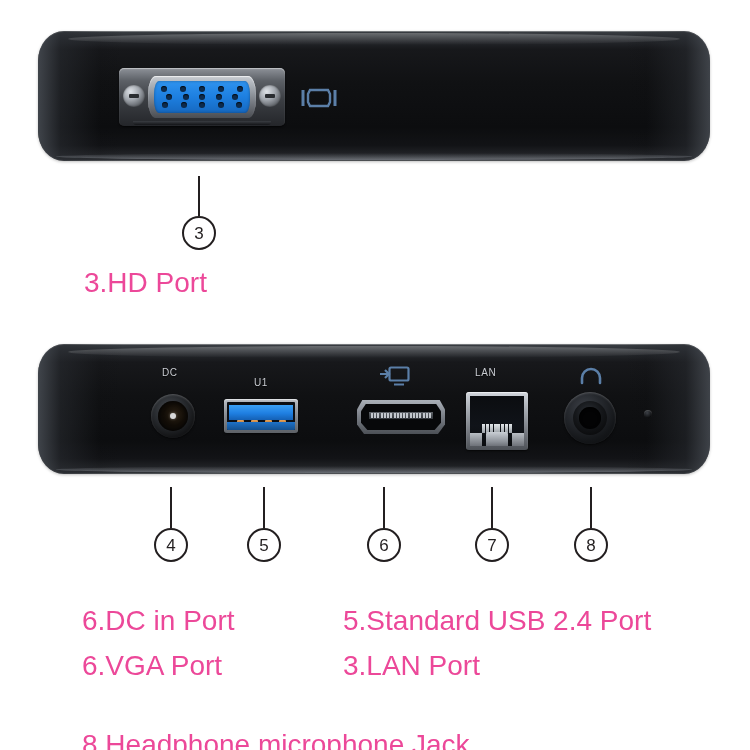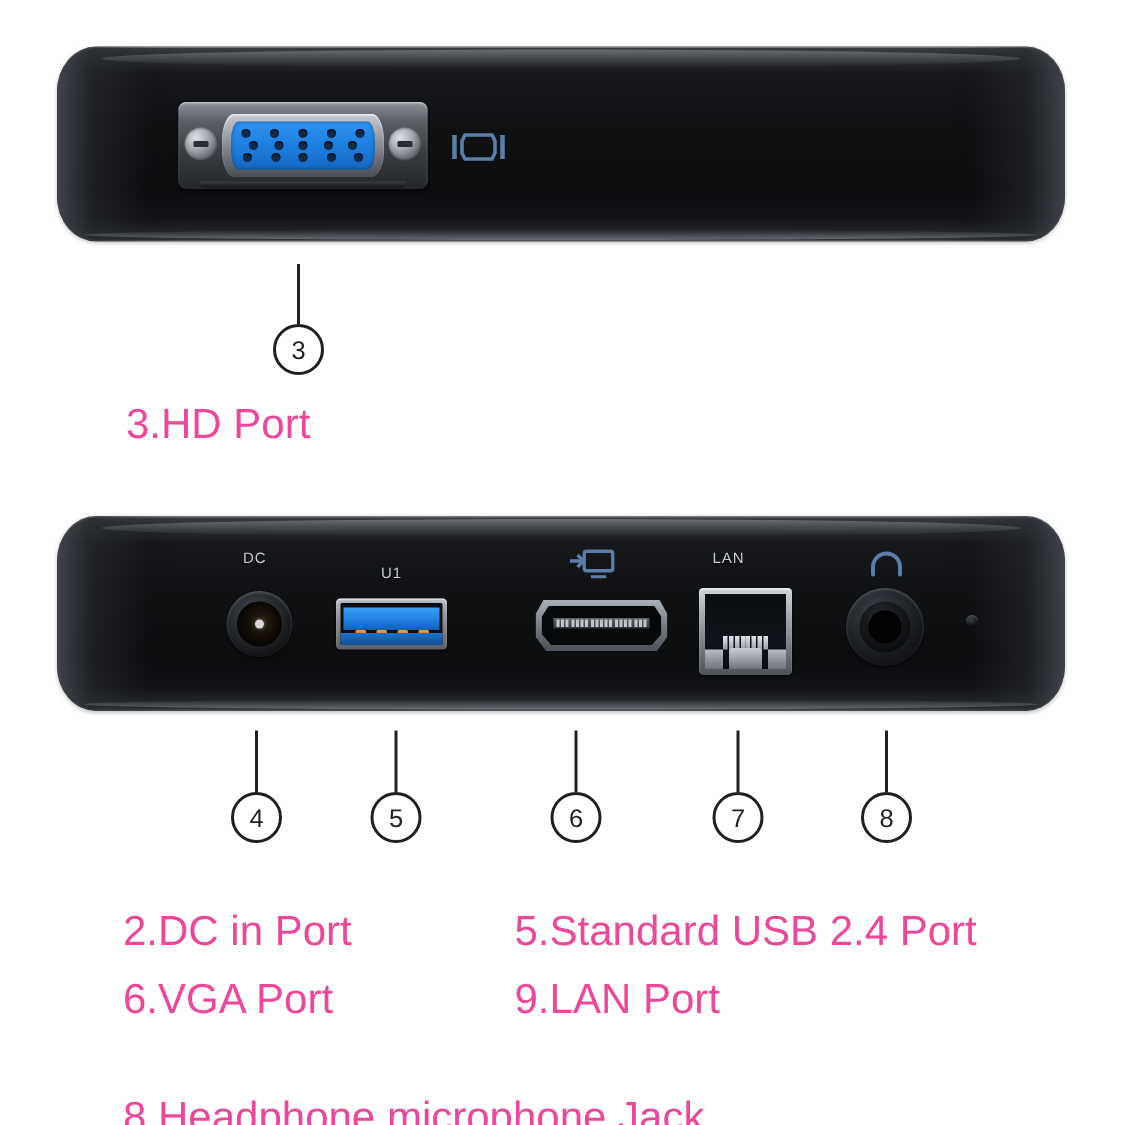--- a/index.html
+++ b/index.html
@@ -581,22 +581,22 @@
     <div class="callout" style="left:492px; top:487px;">
       <div class="leader" style="height:41px;"></div>
       <div class="bubble">7</div>
     </div>
 
     <div class="callout" style="left:591px; top:487px;">
       <div class="leader" style="height:41px;"></div>
       <div class="bubble">8</div>
     </div>
 
-    <div class="caption" style="left:82px; top:605px;">2.DC in Port</div>
+    <div class="caption" style="left:82px; top:605px;">6.DC in Port</div>
     <div class="caption" style="left:343px; top:605px;">5.Standard USB 2.4 Port</div>
 
     <div class="caption" style="left:82px; top:650px;">6.VGA Port</div>
-    <div class="caption" style="left:343px; top:650px;">9.LAN Port</div>
+    <div class="caption" style="left:343px; top:650px;">3.LAN Port</div>
 
     <div class="caption" style="left:82px; top:729px;">8.Headphone microphone Jack</div>
   </div>
 
 </div>
 
 </body></html>

